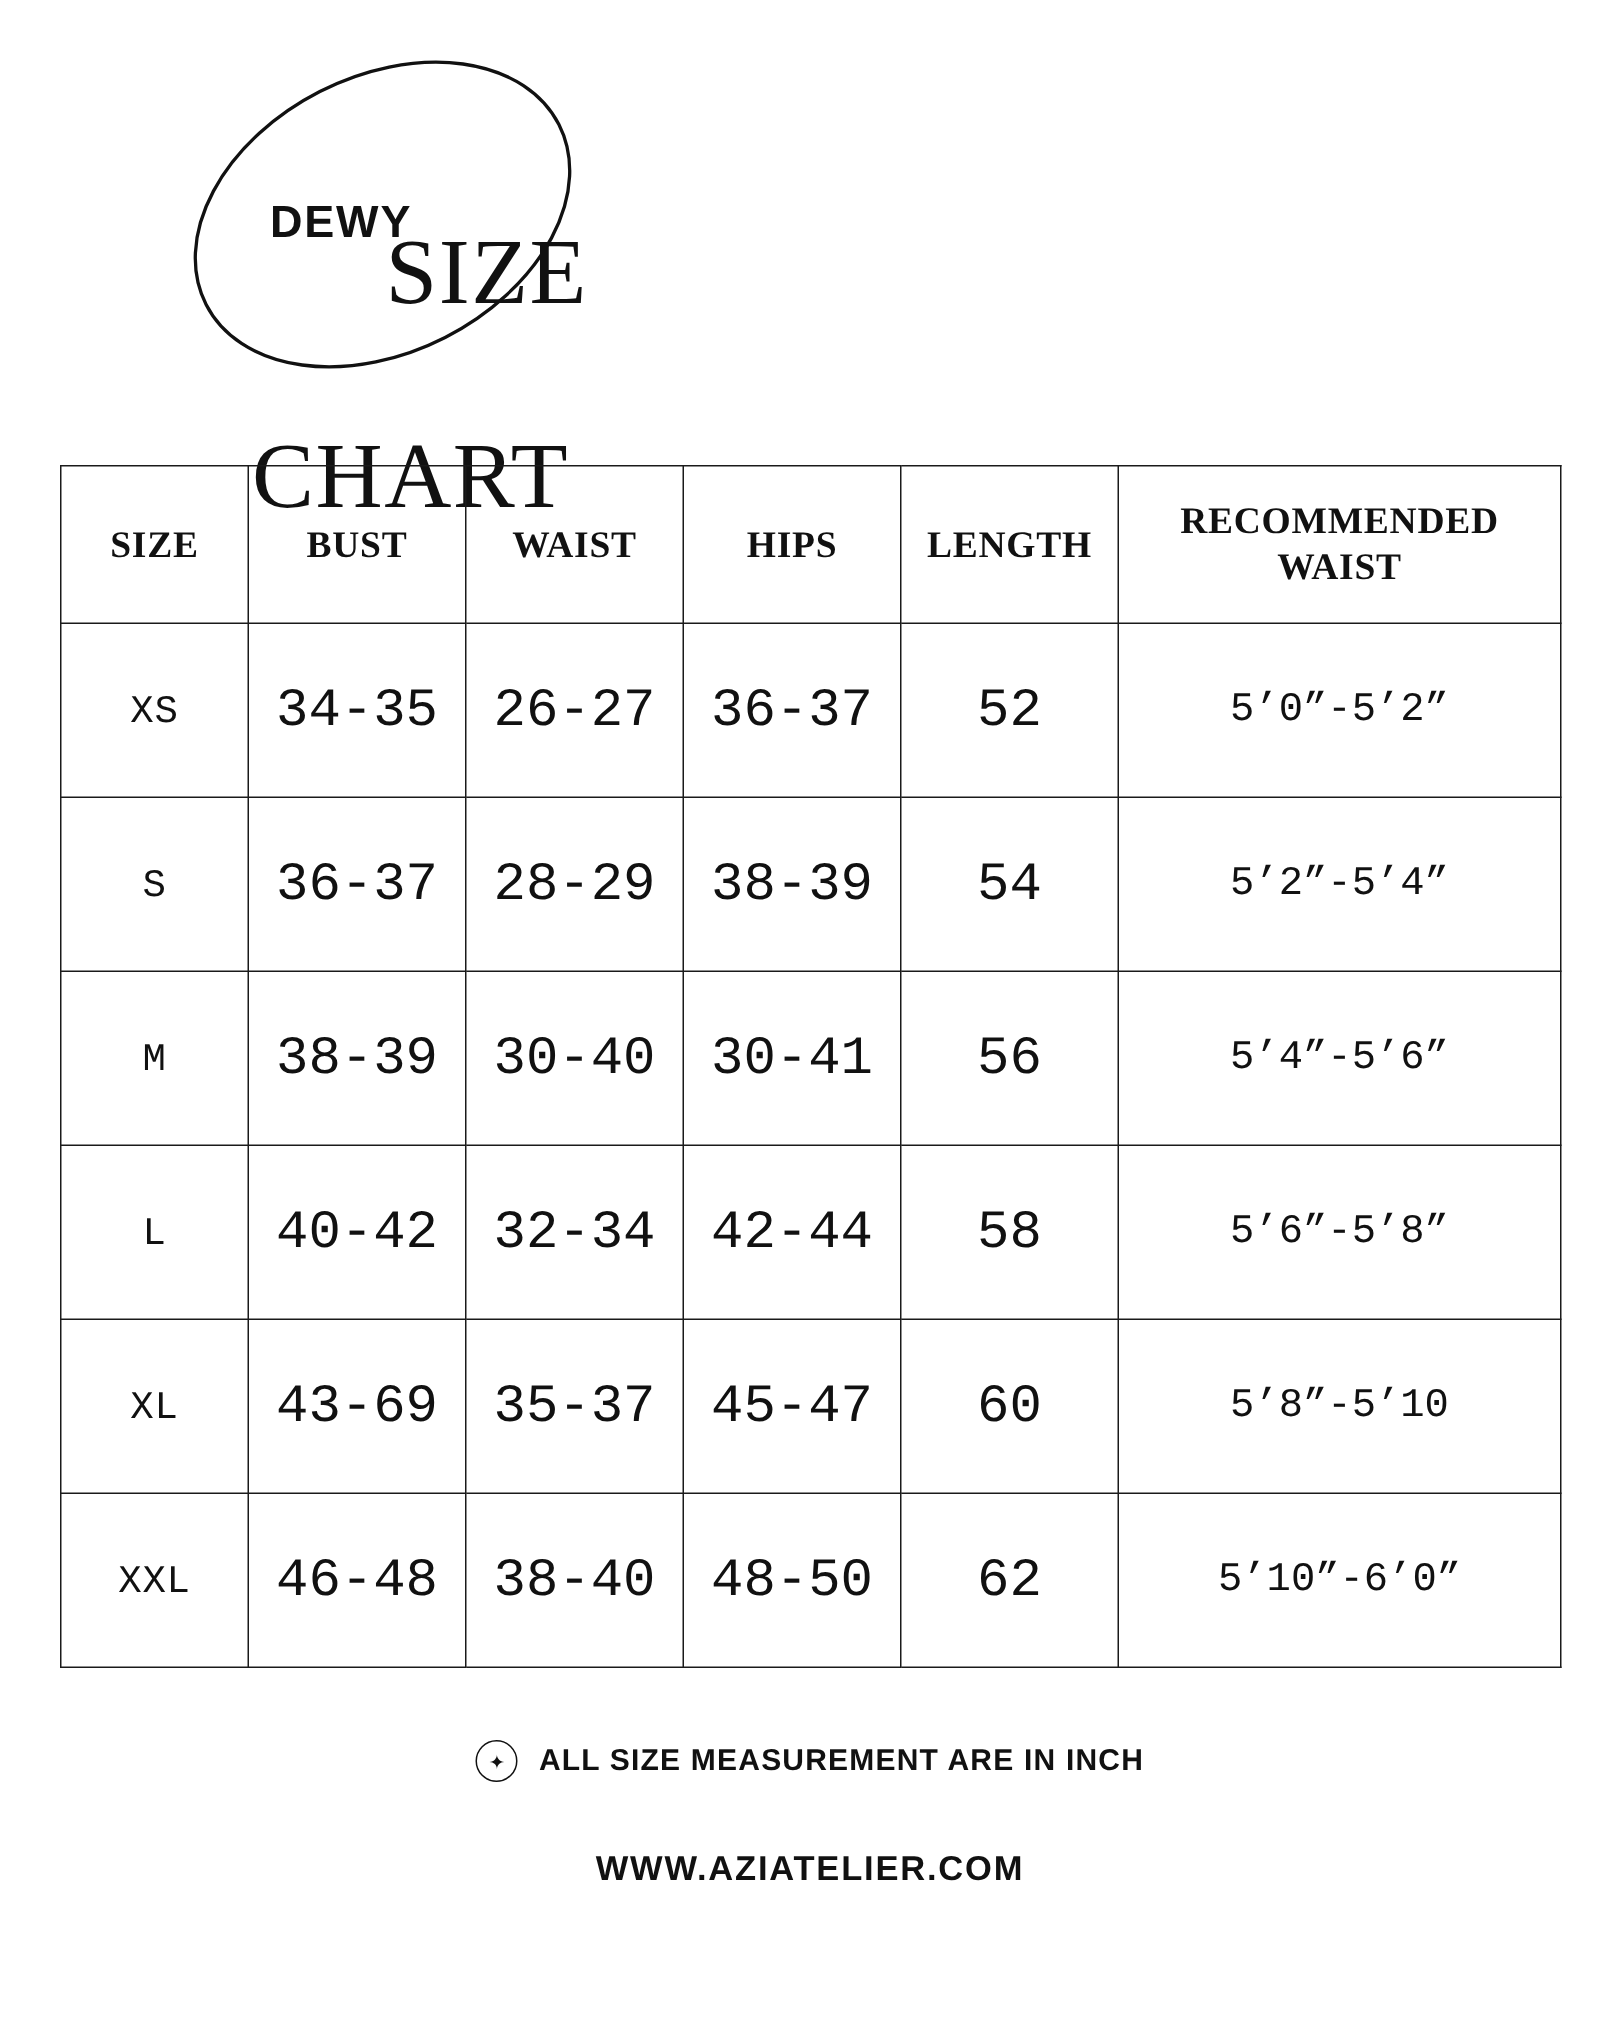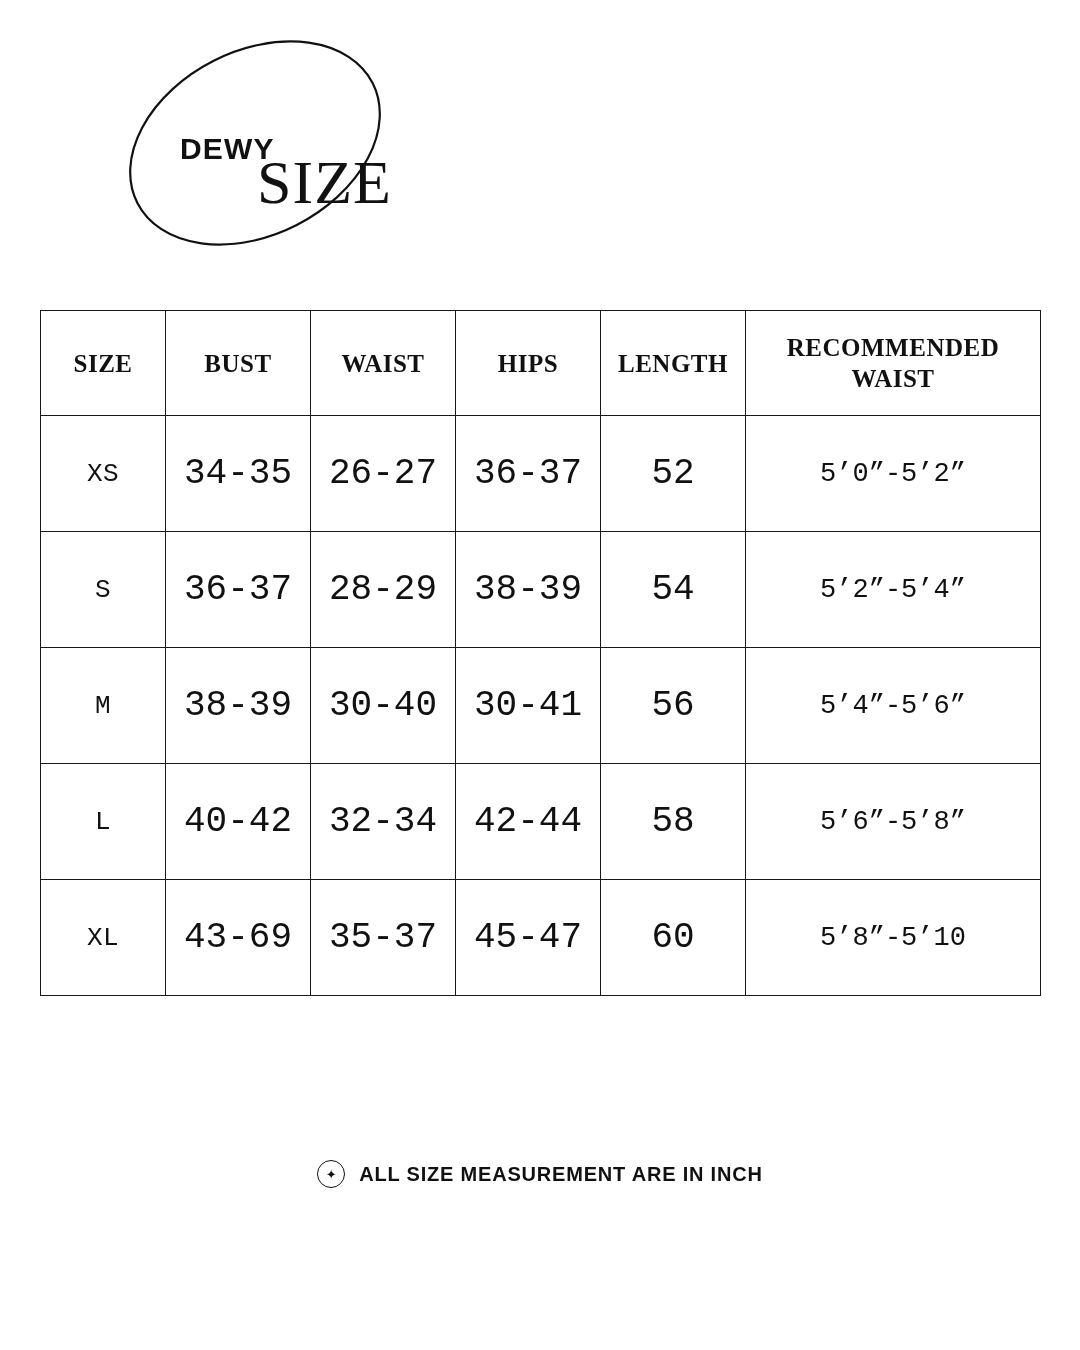--- a/index.html
+++ b/index.html
@@ -154,20 +154,21 @@
 <body>
 
 <div class="header">
 
   <div class="logo-wrap">
     <svg width="290" height="230" viewBox="0 0 290 230" fill="none" xmlns="http://www.w3.org/2000/svg">
       <ellipse cx="145" cy="115" rx="132" ry="92" transform="rotate(-27 145 115)" stroke="#111111" stroke-width="2.2" fill="none"></ellipse>
     </svg>
     <div class="logo-text">
       <span>SIZE</span>
+      <span class="line2">CHART</span>
     </div>
   </div>
 
   <div class="product-title">DEWY</div>
 </div>
 
 <div class="table-wrap">
   <table class="size-table">
     <colgroup>
       <col class="c-size">
@@ -221,22 +222,31 @@
         <td class="height-cell">5’6”-5’8”</td>
       </tr>
       <tr>
         <td class="size-cell">XL</td>
         <td>43-69</td>
         <td>35-37</td>
         <td>45-47</td>
         <td>60</td>
         <td class="height-cell">5’8”-5’10</td>
       </tr>
+      <tr>
+        <td class="size-cell">XXL</td>
+        <td>46-48</td>
+        <td>38-40</td>
+        <td>48-50</td>
+        <td>62</td>
+        <td class="height-cell">5’10”-6’0”</td>
+      </tr>
     </tbody>
   </table>
 </div>
 
 <div class="footer">
   <div class="note-row">
     <span class="note-icon">✦</span>
     <span class="note-text">ALL SIZE MEASUREMENT ARE IN INCH</span>
   </div>
+  <div class="site-url">WWW.AZIATELIER.COM</div>
 </div>
 
 </body></html>

